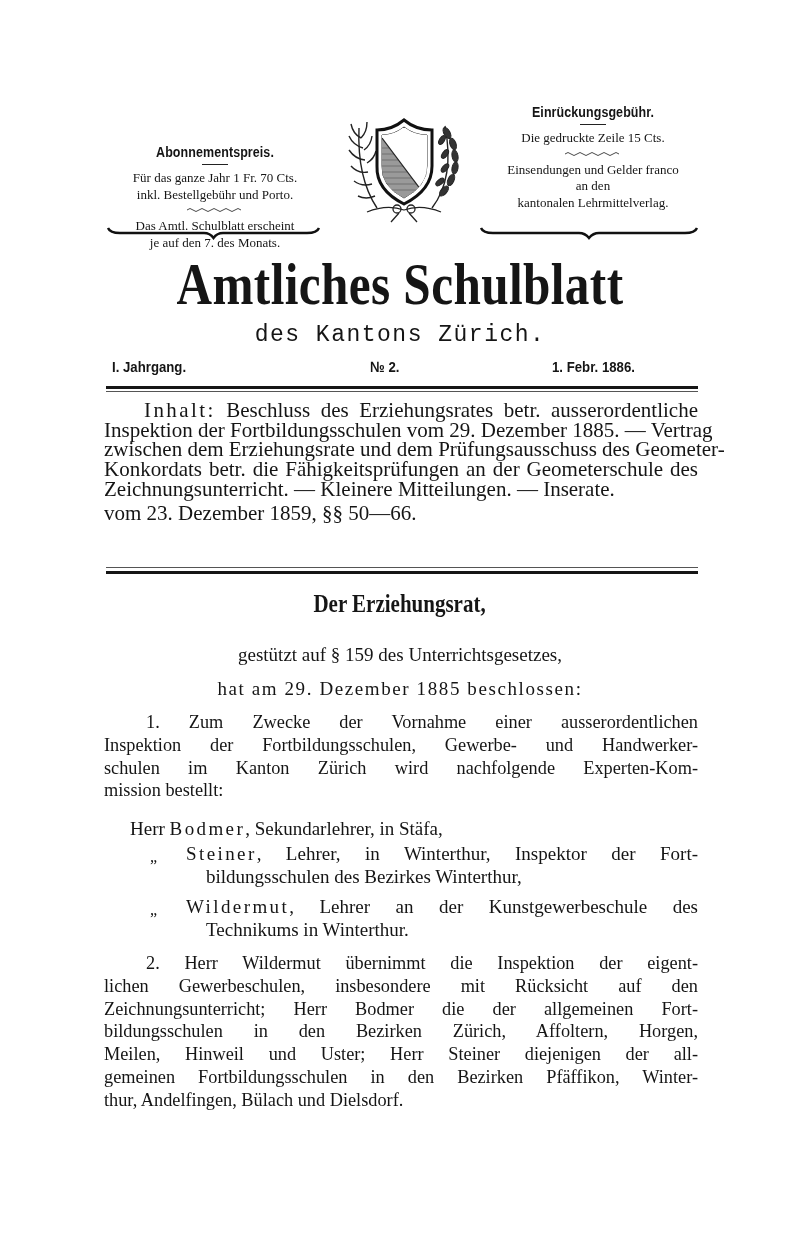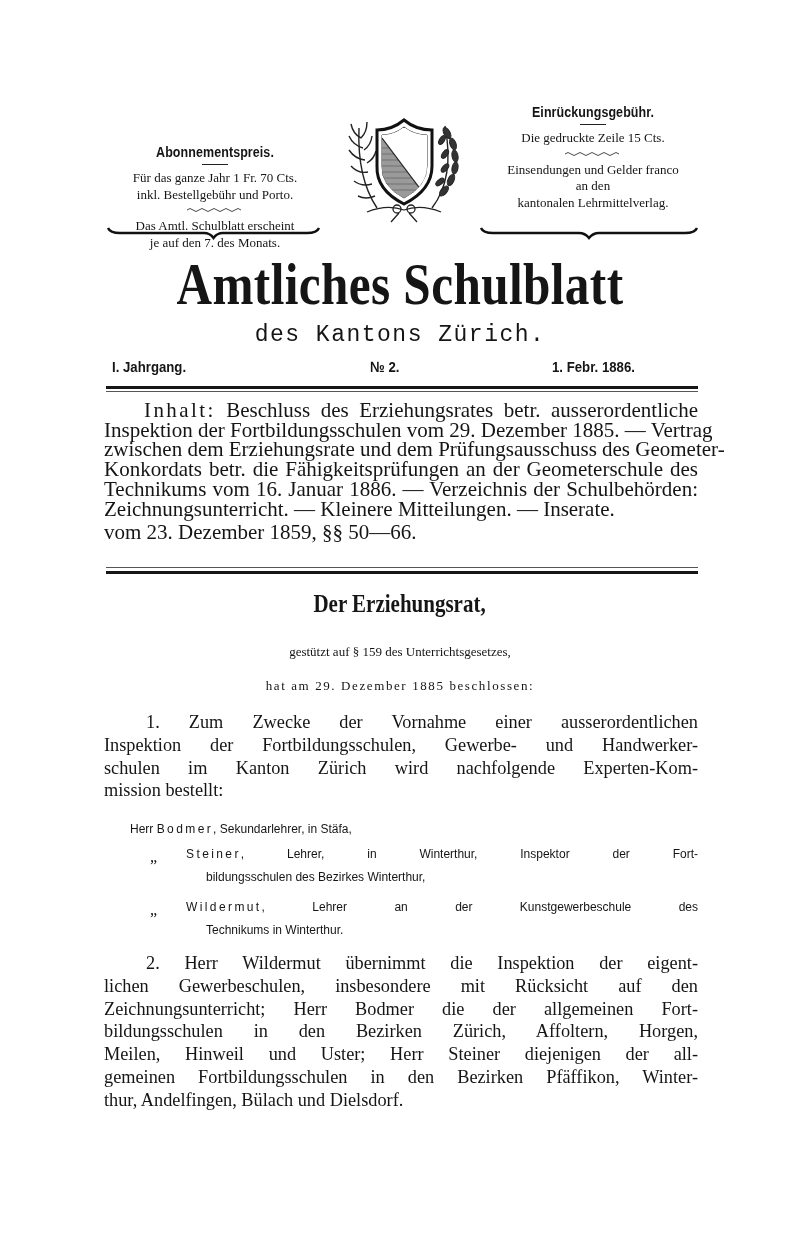--- a/index.html
+++ b/index.html
@@ -39,25 +39,25 @@
   .spaced { letter-spacing: 2.4px; }
   .indent { display: inline-block; width: 40px; }
   .jl { display: block; text-align: justify; text-align-last: justify; white-space: nowrap; }
   .ll { display: block; white-space: nowrap; }
 
   
   .heading { position: absolute; left: 100px; top: 590px; width: 600px; text-align: center;
              font-family: Liberation Serif, serif; font-weight: bold; font-size: 25px; }
   .heading span { display: inline-block; transform: scaleX(0.84); }
   .center-line { position: absolute; left: 100px; width: 600px; text-align: center;
-                 font-family: "Liberation Serif", serif; font-size: 13px; white-space: nowrap; }
+                 font-family: "Liberation Serif", serif; font-size: 19px; white-space: nowrap; }
   .body { position: absolute; left: 104px; width: 594px;
           font-family: "Liberation Serif", serif; font-size: 18.3px; line-height: 22.8px; }
   .body .jl, .body .ll { white-space: nowrap; }
-  .member { position: absolute; font-family: Liberation Sans, sans-serif; font-size: 12px; line-height: 22.8px; white-space: nowrap; }
+  .member { position: absolute; font-family: Liberation Serif, serif; font-size: 19px; line-height: 22.8px; white-space: nowrap; }
   .quote-mark { position: absolute; font-family: "Liberation Serif", serif; font-size: 16px; }
 </style>
 </head>
 <body>
 
 <div class="infobox left">
   <div class="head">Abonnementspreis.</div>
   <div class="dash"></div>
   <div class="line">Für das ganze Jahr 1 Fr. 70 Cts.</div>
   <div class="line">inkl. Bestellgebühr und Porto.</div>
@@ -147,21 +147,20 @@
 </div>
 <div class="rule-thick" style="top:386px"></div>
 <div class="rule-thin" style="top:391px"></div>
 
 <div class="contents">
   <p>
     <span class="jl"><span class="indent"></span><span class="spaced">Inhalt:</span> <span>Beschluss des Erziehungsrates betr. ausserordentliche</span></span>
     <span class="jl">Inspektion der Fortbildungsschulen vom 29. Dezember 1885. — Vertrag</span>
     <span class="jl">zwischen dem Erziehungsrate und dem Prüfungsausschuss des Geometer-</span>
     <span class="jl">Konkordats betr. die Fähigkeitsprüfungen an der Geometerschule des</span>
-    <span class="jl">Technikums vom 16. Januar 1886. — Verzeichnis der Schulbehörden:</span>
     <span class="ll">Zeichnungsunterricht. — Kleinere Mitteilungen. — Inserate.</span>
   </p>
   <p>
     <span class="ll">vom 23. Dezember 1859, §§ 50—66.</span>
   </p>
 </div>
 <div class="rule-thin" style="top:567px"></div>
 <div class="rule-thick" style="top:571px"></div>
 
 <div class="heading"><span>Der Erziehungsrat,</span></div>

